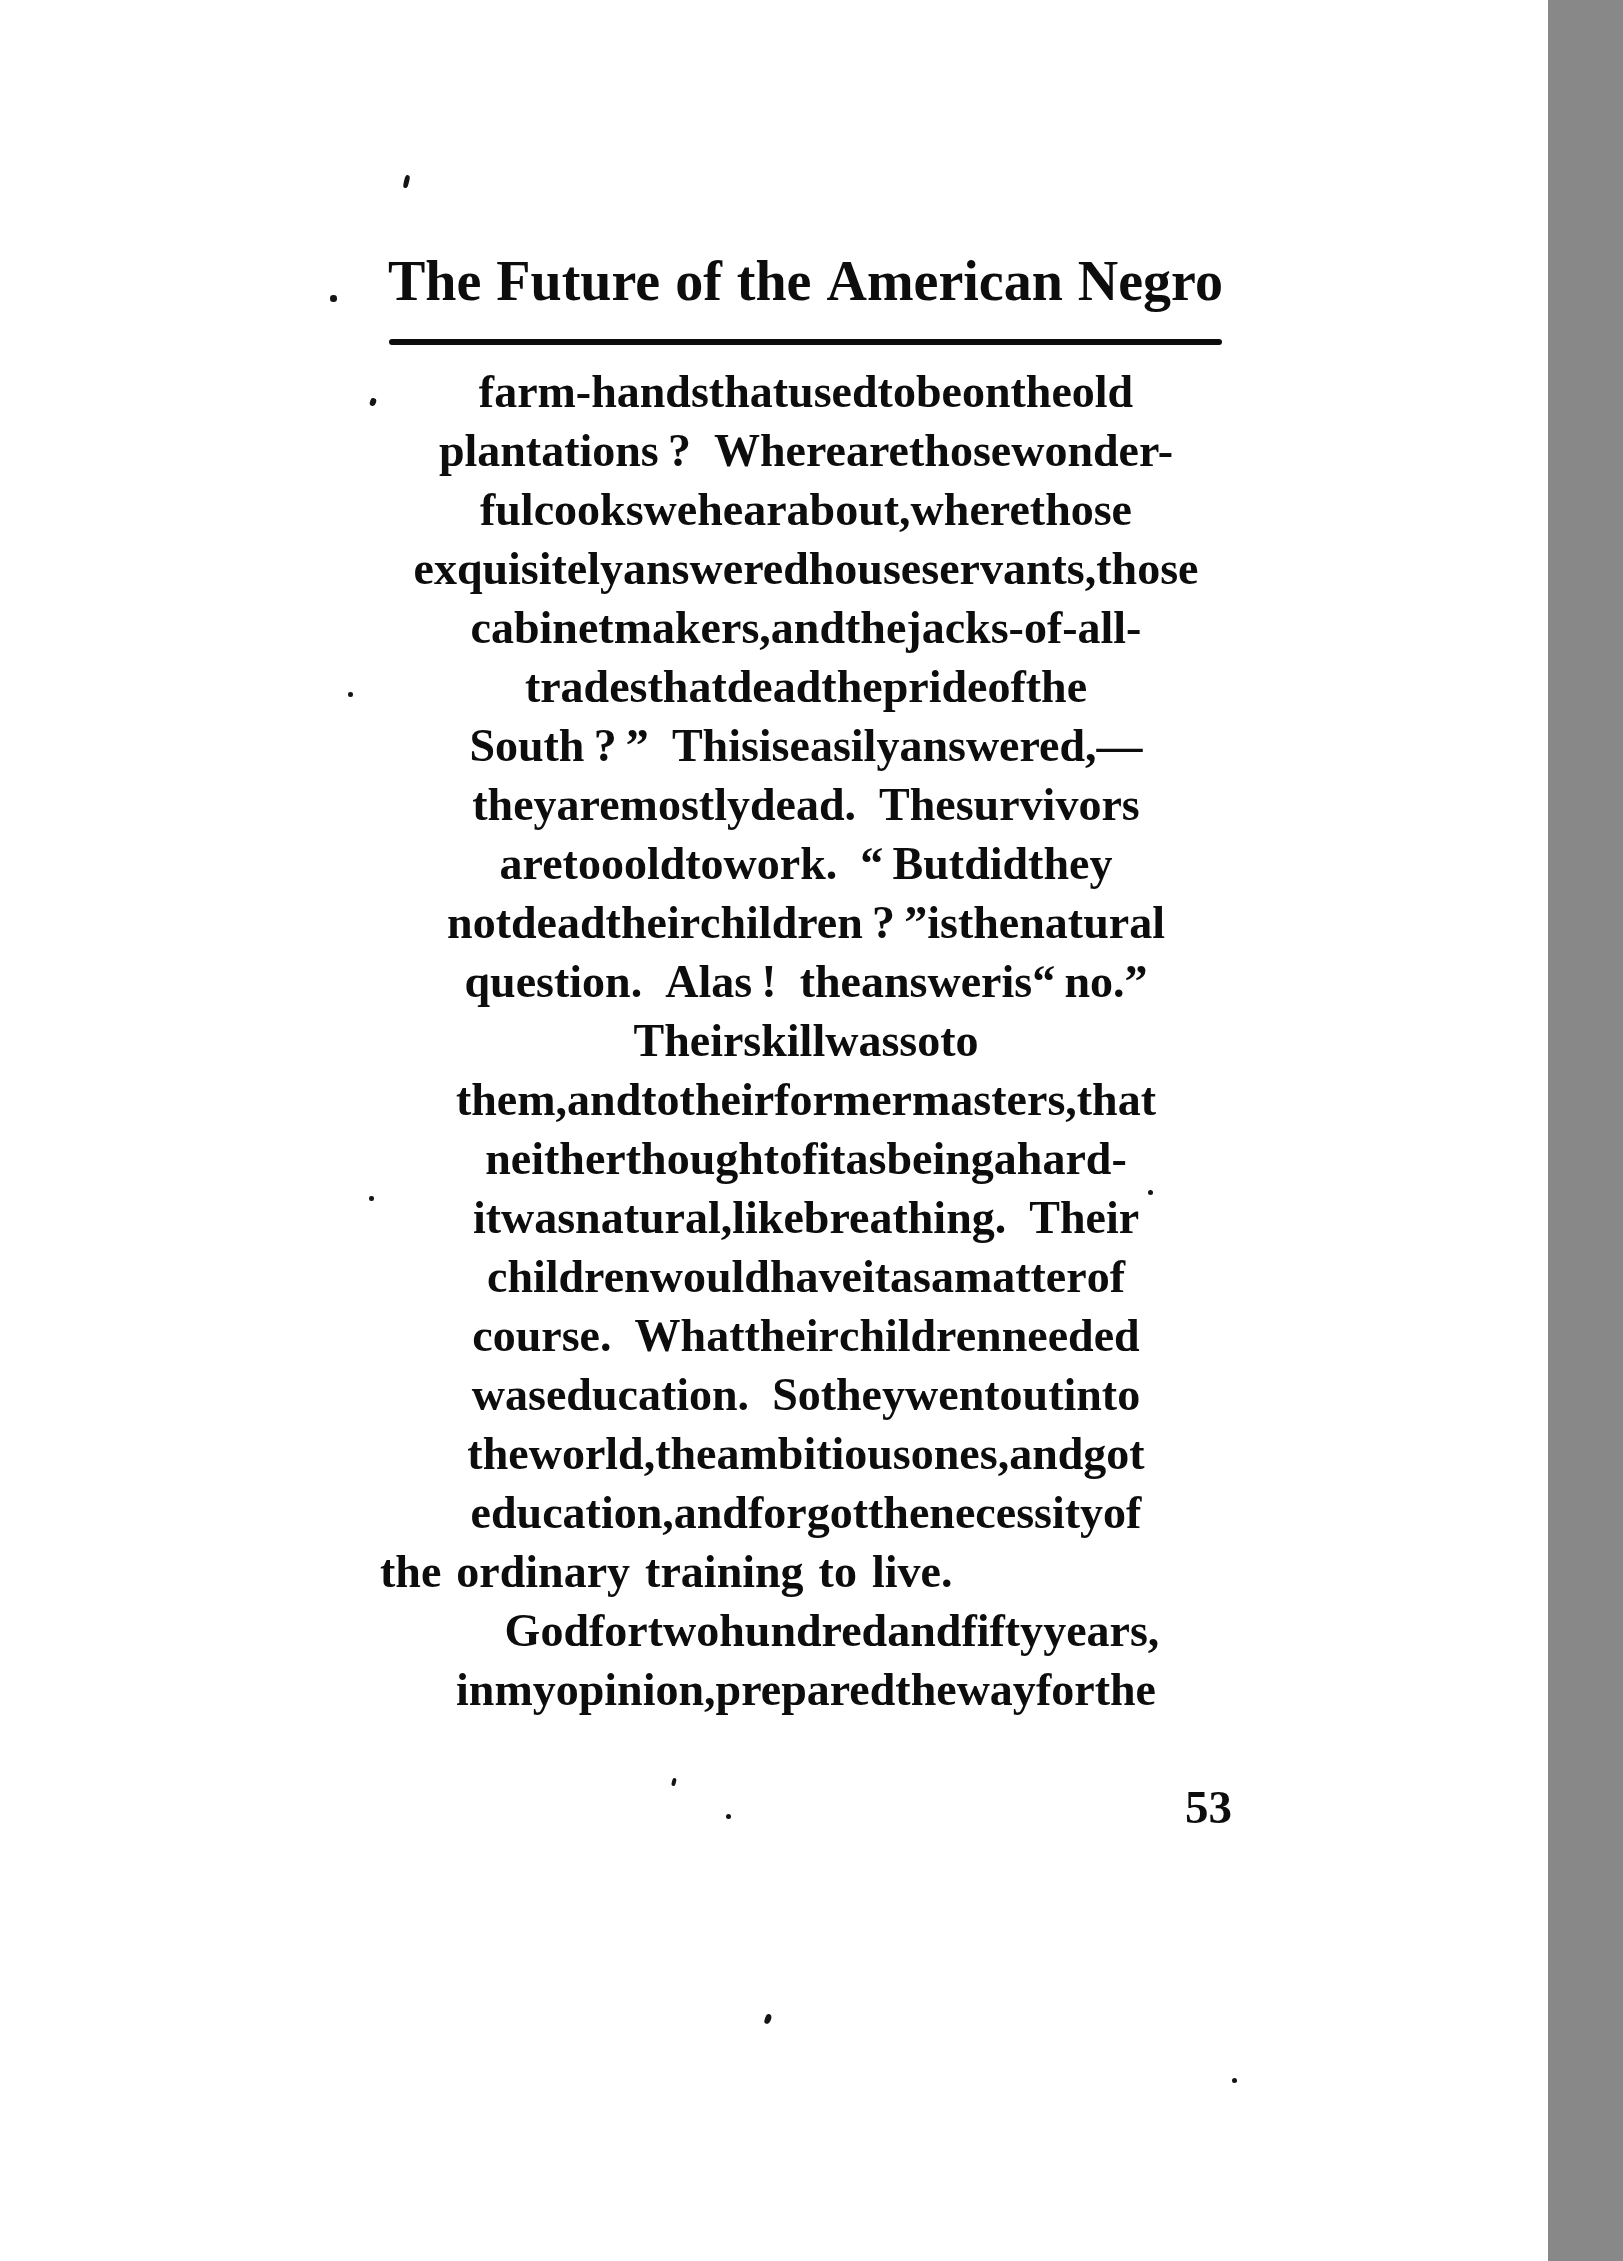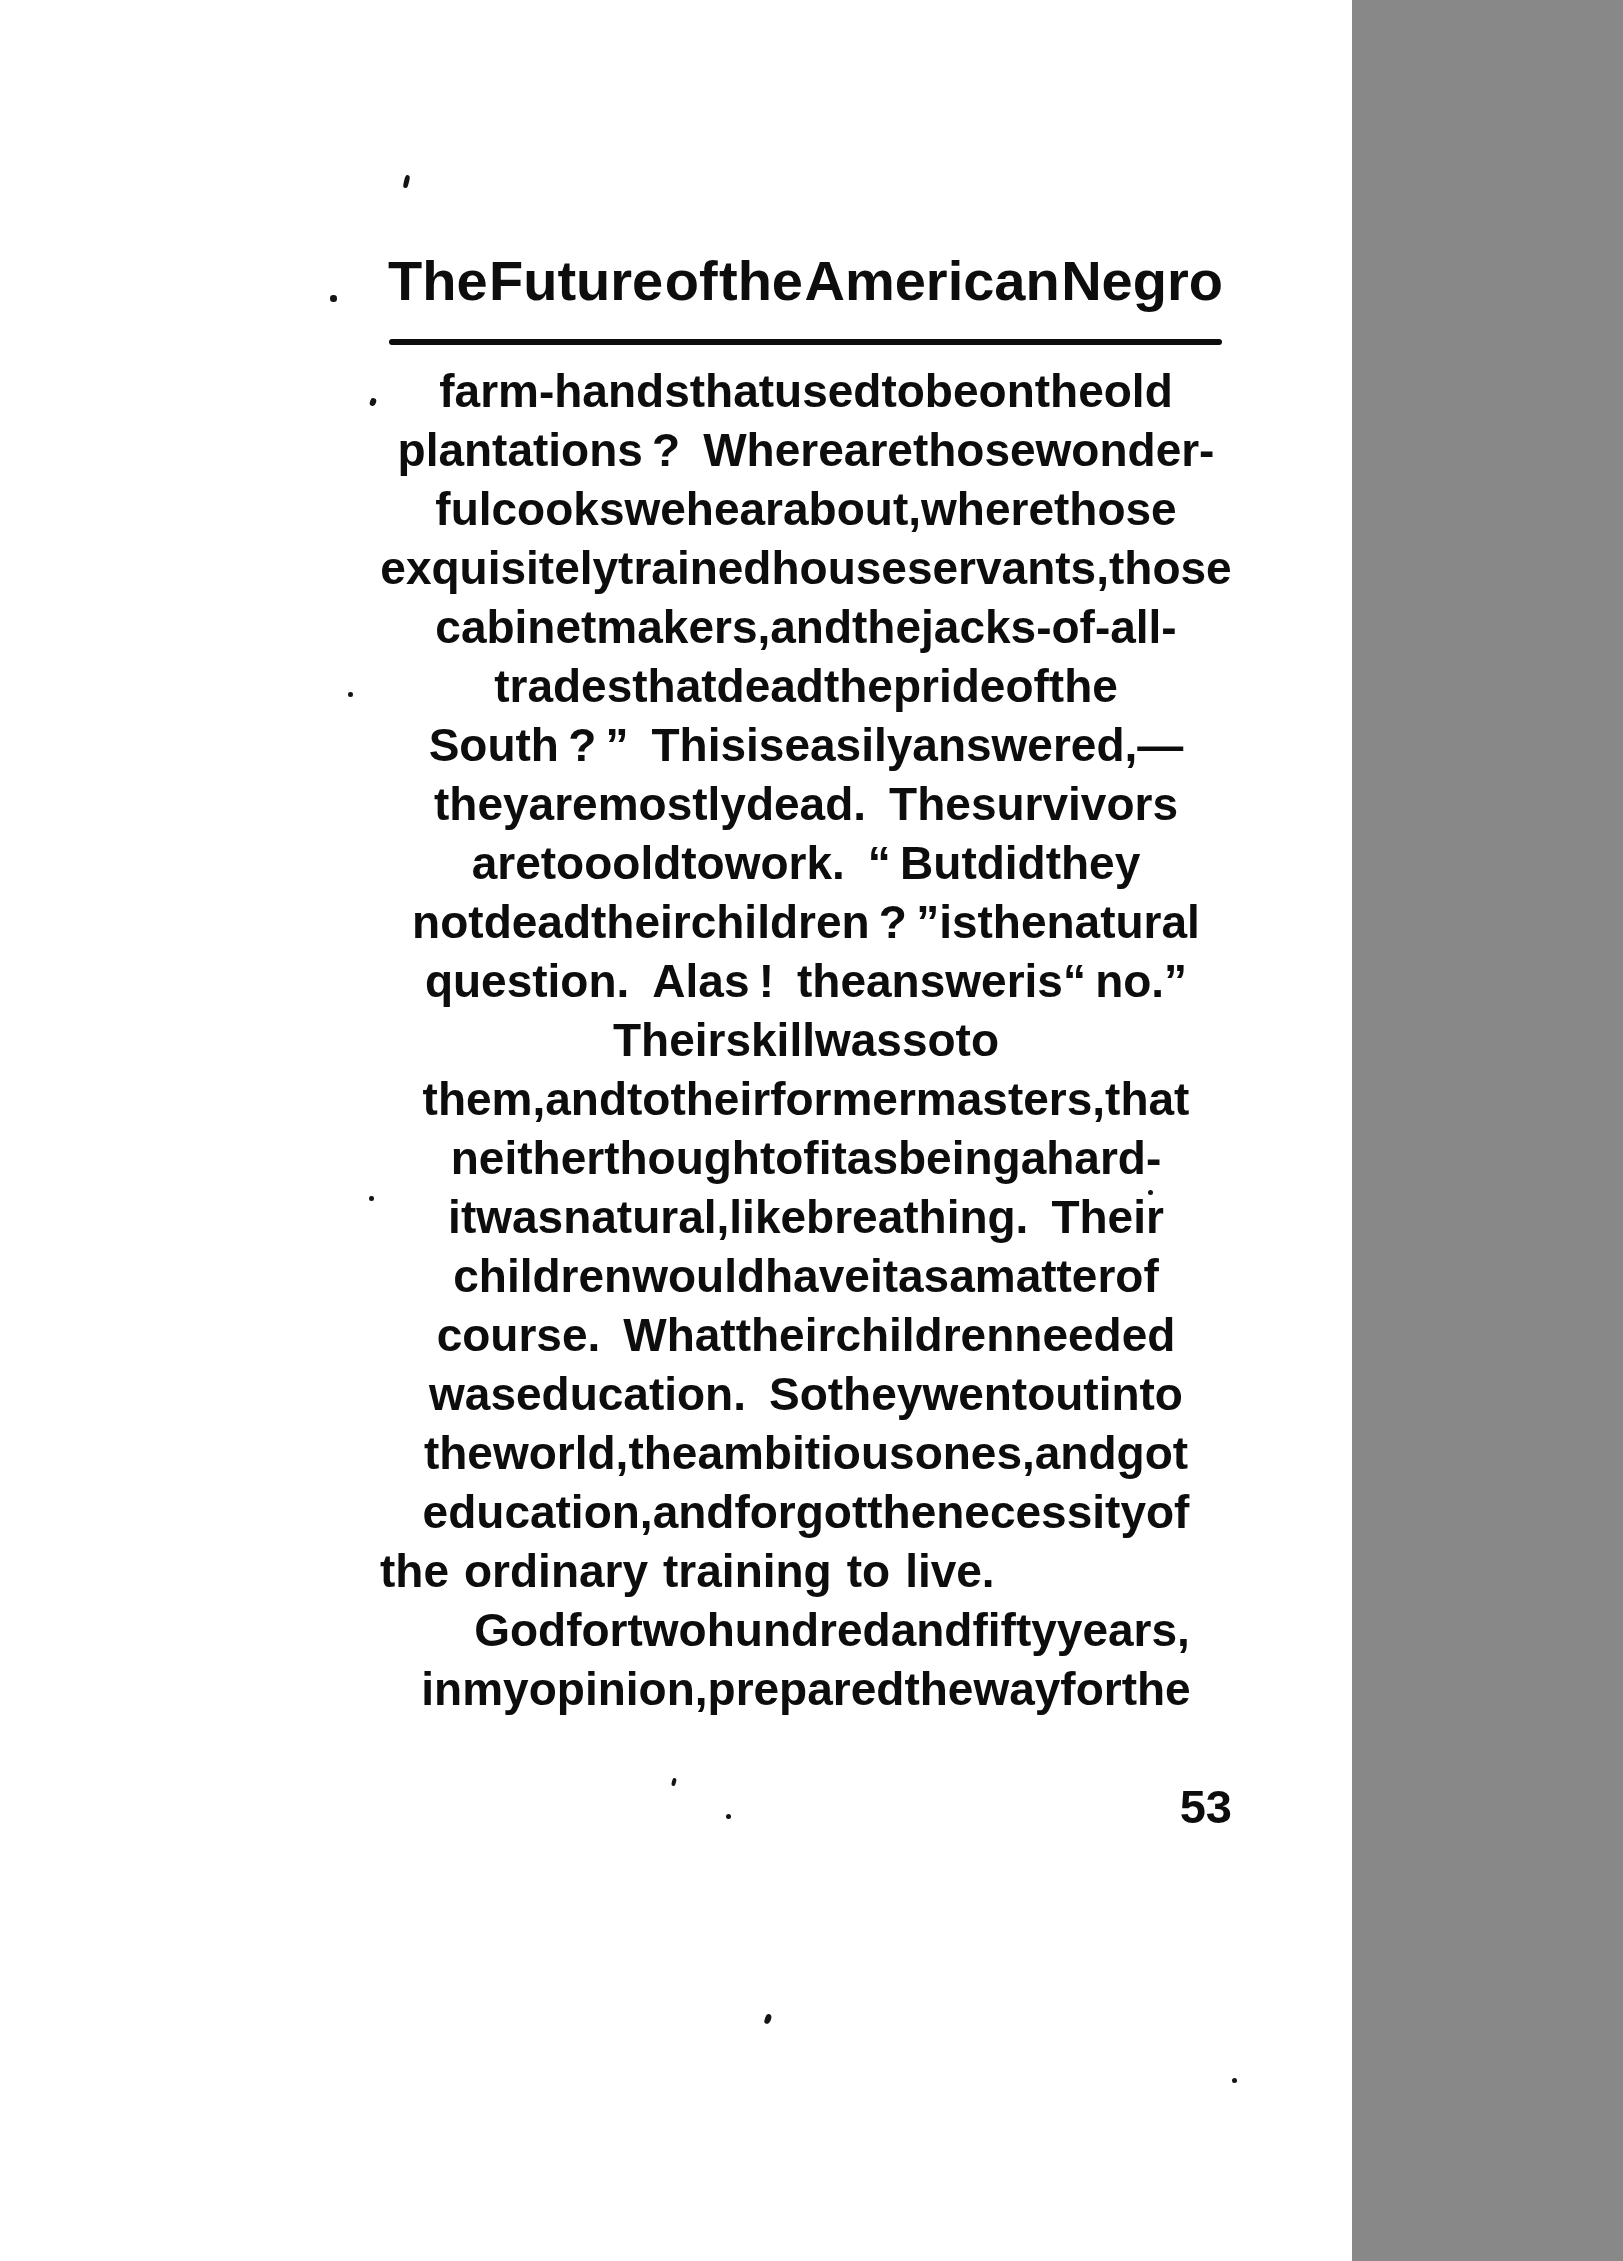--- a/index.html
+++ b/index.html
@@ -1,21 +1,21 @@
 <!DOCTYPE html>
 <html style="font-size:8px"><head>
 <meta charset="utf-8">
 <style>
   html,body{margin:0;padding:0;background:#888;}
   .page{
     position:relative;
-    width:1352px;height:2261px;
+    width:1548px;height:2261px;
     background:#ffffff;
     color:#0d0d0d;
-    font-family:Liberation Sans, sans-serif;
+    font-family:Liberation Serif, serif;
     overflow:hidden;
   }
   .running-head{
     position:absolute;left:388px;top:251px;width:835px;height:60px;
     display:flex;justify-content:space-between;
     font-size:56px;font-weight:bold;line-height:60px;white-space:pre;
   }
   .head-rule{
     position:absolute;left:389px;top:339px;width:833px;height:5.5px;
     background:#0d0d0d;border-radius:3px;
@@ -45,21 +45,21 @@
 <div class="page">
 
   <div class="running-head"><span>The</span><span>Future</span><span>of</span><span>the</span><span>American</span><span>Negro</span></div>
 
   <div class="head-rule"></div>
 
   <div class="page-body">
       <div class="line"><span>farm-hands</span><span>that</span><span>used</span><span>to</span><span>be</span><span>on</span><span>the</span><span>old</span></div>
       <div class="line"><span>plantations ?</span><span> Where</span><span>are</span><span>those</span><span>wonder-</span></div>
       <div class="line"><span>ful</span><span>cooks</span><span>we</span><span>hear</span><span>about,</span><span>where</span><span>those</span></div>
-      <div class="line"><span>exquisitely</span><span>trained</span><span>house</span><span>servants,</span><span>those</span></div>
+      <div class="line"><span>exquisitely</span><span>answered</span><span>house</span><span>servants,</span><span>those</span></div>
       <div class="line"><span>cabinet</span><span>makers,</span><span>and</span><span>the</span><span>jacks-of-all-</span></div>
       <div class="line"><span>trades</span><span>that</span><span>dead</span><span>the</span><span>pride</span><span>of</span><span>the</span></div>
       <div class="line"><span>South ? ”</span><span> This</span><span>is</span><span>easily</span><span>answered,—</span></div>
       <div class="line"><span>they</span><span>are</span><span>mostly</span><span>dead.</span><span> The</span><span>survivors</span></div>
       <div class="line"><span>are</span><span>too</span><span>old</span><span>to</span><span>work.</span><span> “ But</span><span>did</span><span>they</span></div>
       <div class="line"><span>not</span><span>dead</span><span>their</span><span>children ? ”</span><span>is</span><span>the</span><span>natural</span></div>
       <div class="line"><span>question.</span><span> Alas !</span><span> the</span><span>answer</span><span>is</span><span>“ no.”</span></div>
       <div class="line"><span>Their</span><span>skill</span><span>was</span><span>so</span><span>to</span></div>
       <div class="line"><span>them,</span><span>and</span><span>to</span><span>their</span><span>former</span><span>masters,</span><span>that</span></div>
       <div class="line"><span>neither</span><span>thought</span><span>of</span><span>it</span><span>as</span><span>being</span><span>a</span><span>hard-</span></div>

